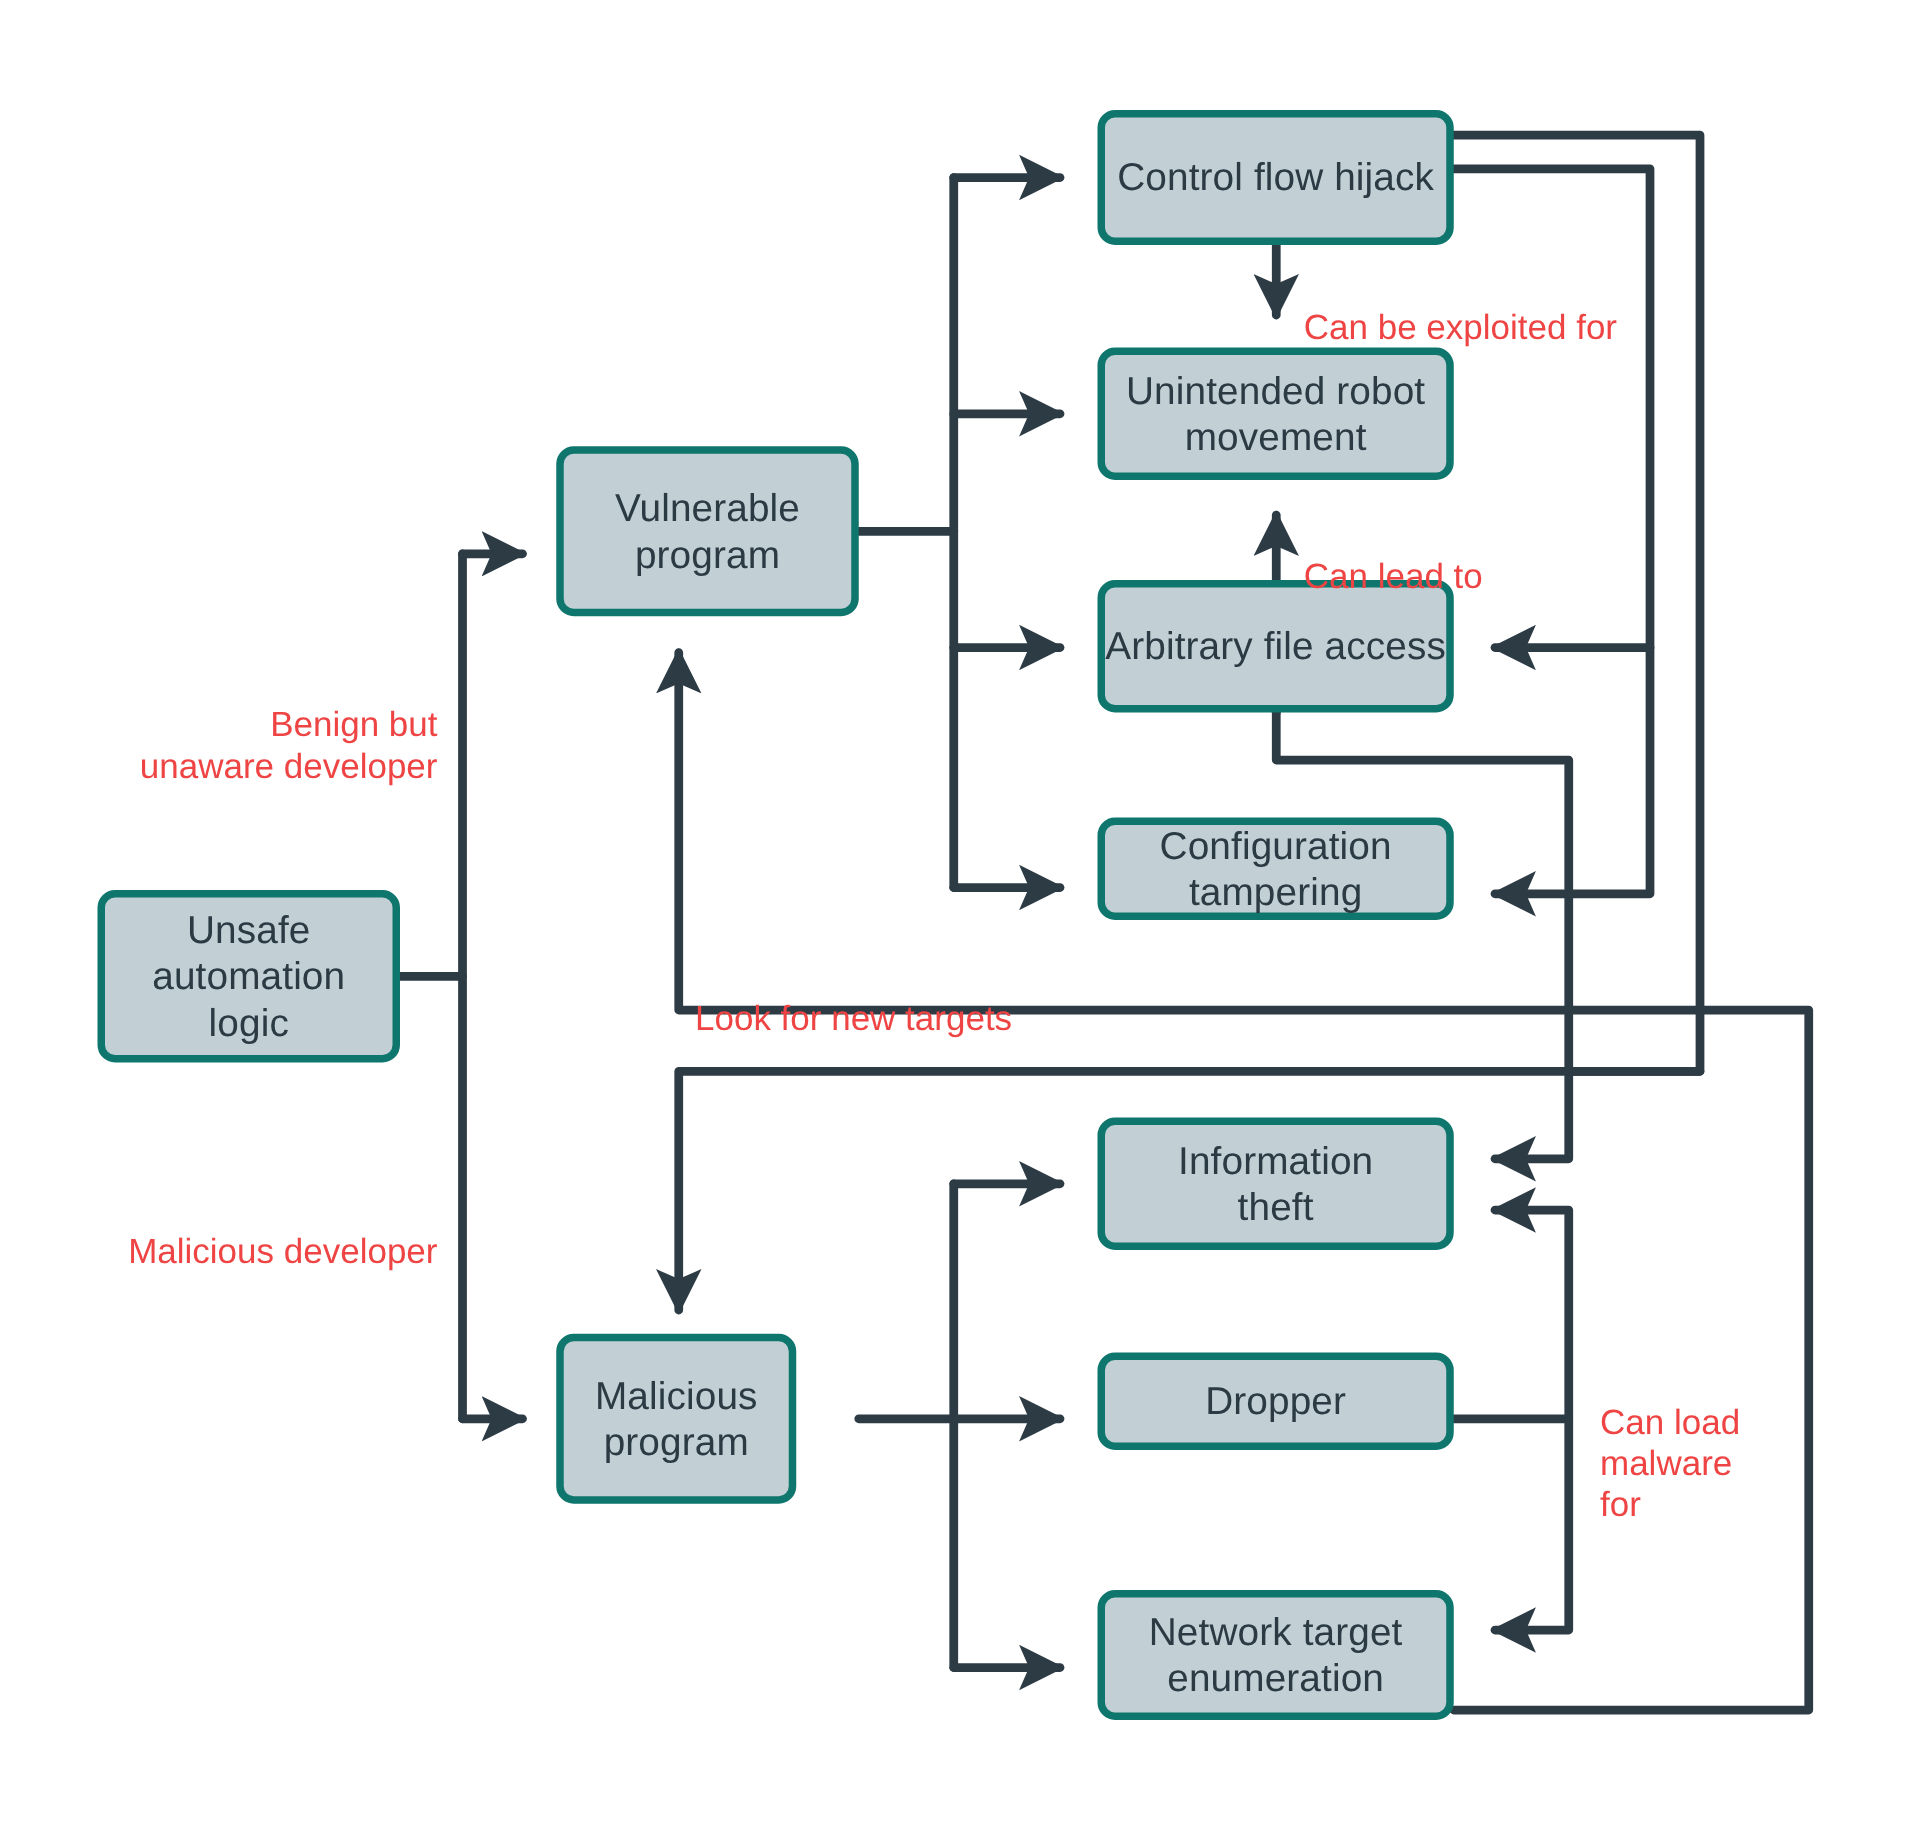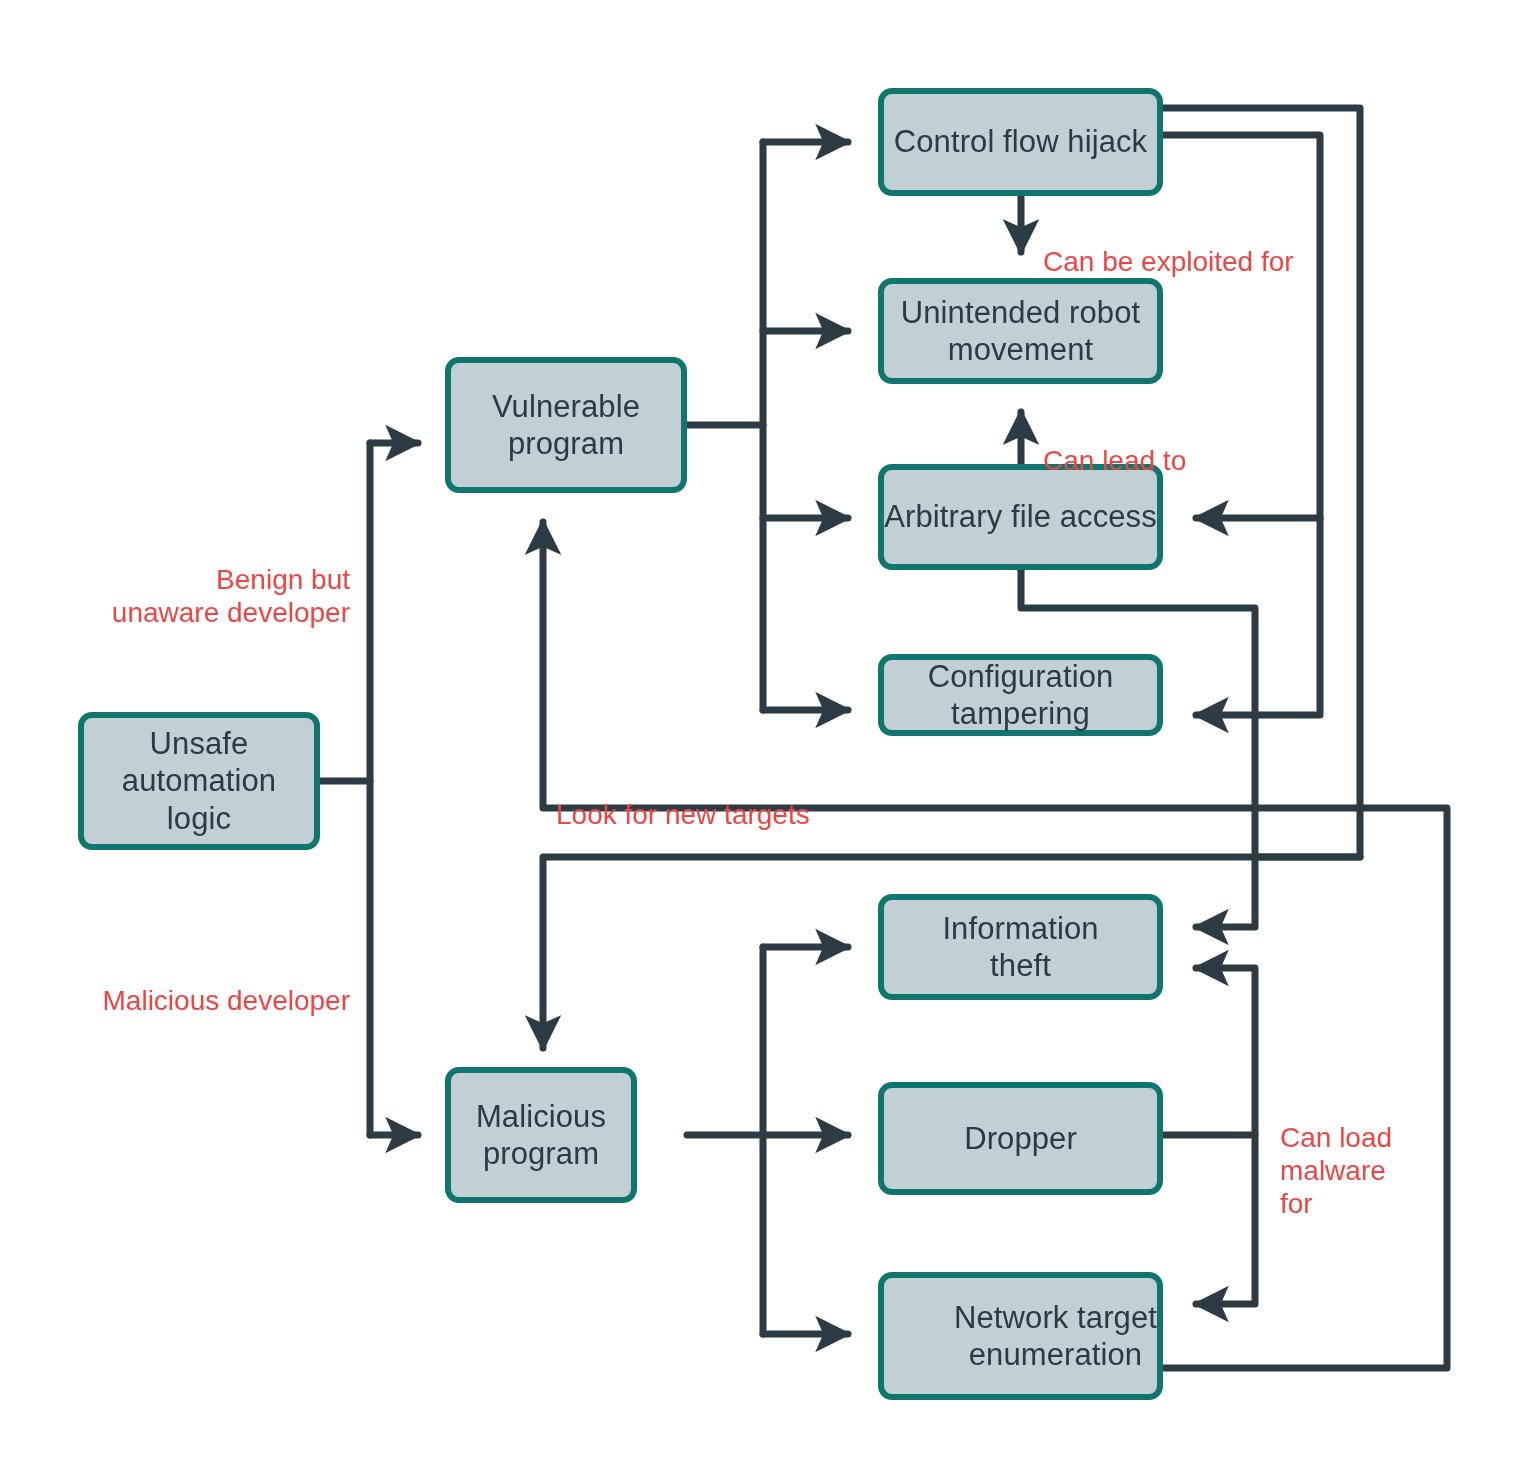--- a/index.html
+++ b/index.html
@@ -142,25 +142,25 @@
   <div class="node" style="left:878px; top:654px; width:285px; height:82px;">
     <span>Configuration
 tampering</span>
   </div>
 
   <div class="node" style="left:878px; top:894px; width:285px; height:106px;justify-content:center;">
     <span>Information
 theft</span>
   </div>
 
-  <div class="node" style="left:878px; top:1082px; width:285px; height:113px;">
+  <div class="node" style="left:878px; top:1082px; width:285px; height:78px;">
     <span>Dropper</span>
   </div>
 
-  <div class="node" style="left:878px; top:1272px; width:285px; height:128px;justify-content:flex-end;">
+  <div class="node" style="left:878px; top:1272px; width:285px; height:104px;">
     <span>Network target
 enumeration</span>
   </div>
 
   <div class="edge-label lbl-right" style="left:60px; top:530px; width:290px;">
     <span>Benign but
 unaware developer</span>
   </div>
 
   <div class="edge-label lbl-right" style="left:40px; top:951px; width:310px;">

